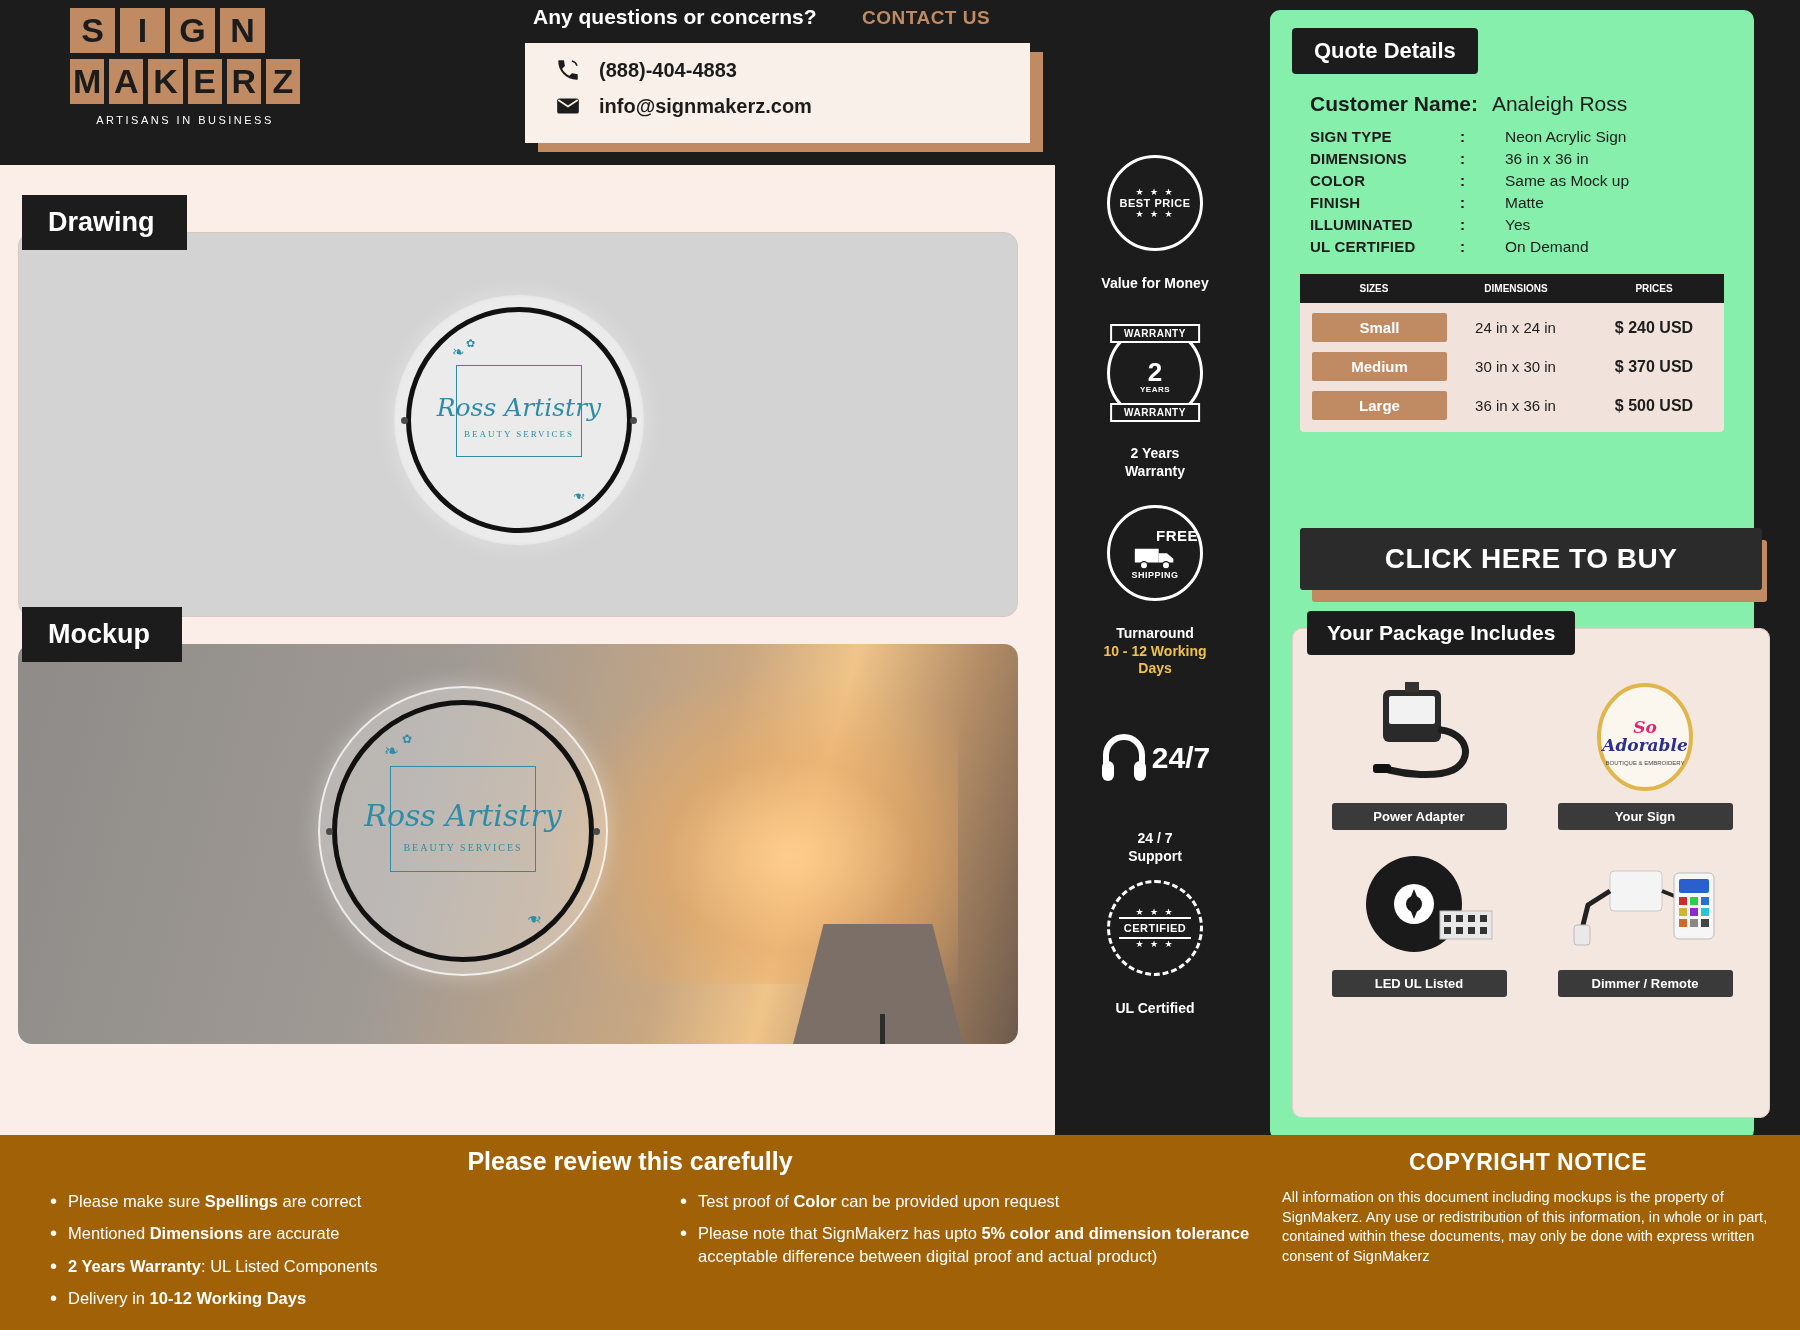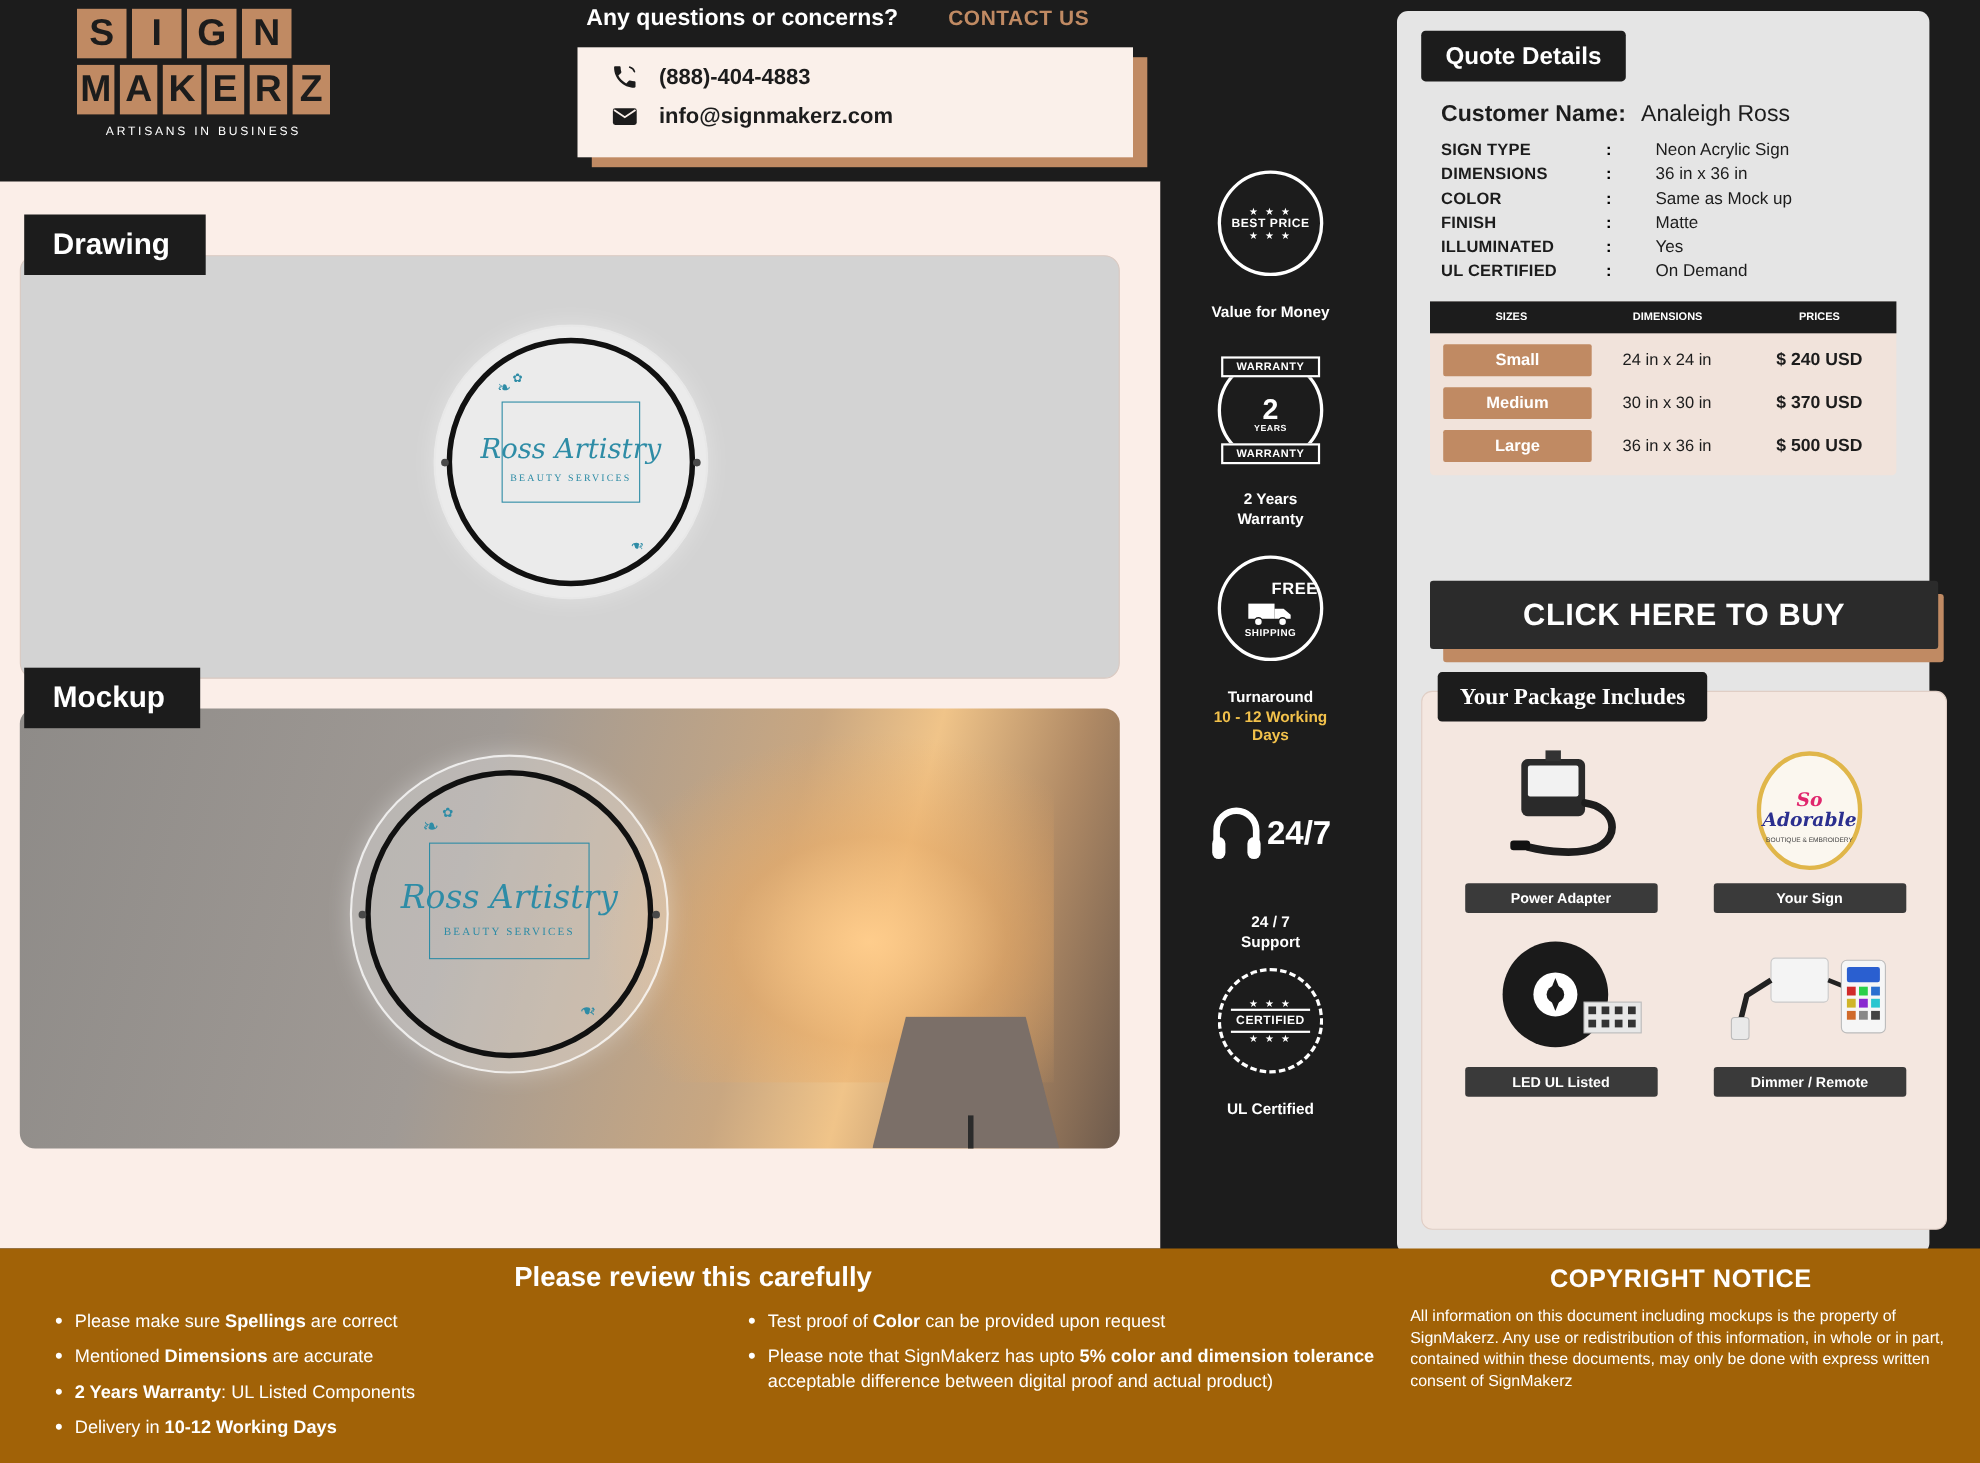--- a/index.html
+++ b/index.html
@@ -137,21 +137,21 @@
     background: #1c1c1c; border: 2px solid #fff; color: #fff;
     font-size: 10px; font-weight: bold; padding: 2px 12px; letter-spacing: .5px;
   }
 
   
   .right-col {
     position: absolute; left: 1260px; top: 0; width: 540px; height: 1140px;
     background: #1c1c1c; padding: 10px;
   }
   .right-inner {
-    width: 484px; height: 1130px; background: #e5e5e5; border-radius: 10px;
+    width: 484px; height: 1130px; background: #86efac; border-radius: 10px;
     position: relative; padding: 18px 22px;
   }
   .dark-tab {
     background: #1c1c1c; color: #fff; font-size: 22px; font-weight: bold;
     padding: 10px 22px; display: inline-block; border-radius: 4px;
   }
   .kv-title { font-size: 21px; font-weight: bold; color: #1c1c1c; margin: 18px 0 12px 18px; }
   .kv-title .val { font-weight: normal; margin-left: 8px; }
   .kv-table { margin-left: 18px; }
   .kv-row { display: flex; font-size: 15px; margin-bottom: 4px; }
@@ -183,21 +183,21 @@
     letter-spacing: .5px;
   }
 
   .pkg {
     position: absolute; left: 22px; top: 618px; width: 478px; height: 490px;
     background: #f4e7e0; border: 1px solid #e0cec5; border-radius: 10px;
   }
   .pkg-tab {
     position: absolute; left: 14px; top: -18px;
     background: #1c1c1c; color: #fff; font-size: 21px; font-weight: bold;
-    padding: 10px 20px; border-radius: 4px; font-family: Liberation Serif, serif;
+    padding: 10px 20px; border-radius: 4px;
   }
   .pkg-grid {
     position: absolute; top: 48px; left: 0; width: 478px;
     display: grid; grid-template-columns: 1fr 1fr; gap: 14px 10px; padding: 0 18px;
   }
   .pkg-cell { text-align: center; }
   .pkg-img { height: 120px; display: flex; align-items: center; justify-content: center; }
   .pkg-cap {
     background: #3a3a3a; color: #fff; font-size: 13px; font-weight: bold;
     padding: 6px 0; border-radius: 3px; width: 175px; margin: 6px auto 0;

